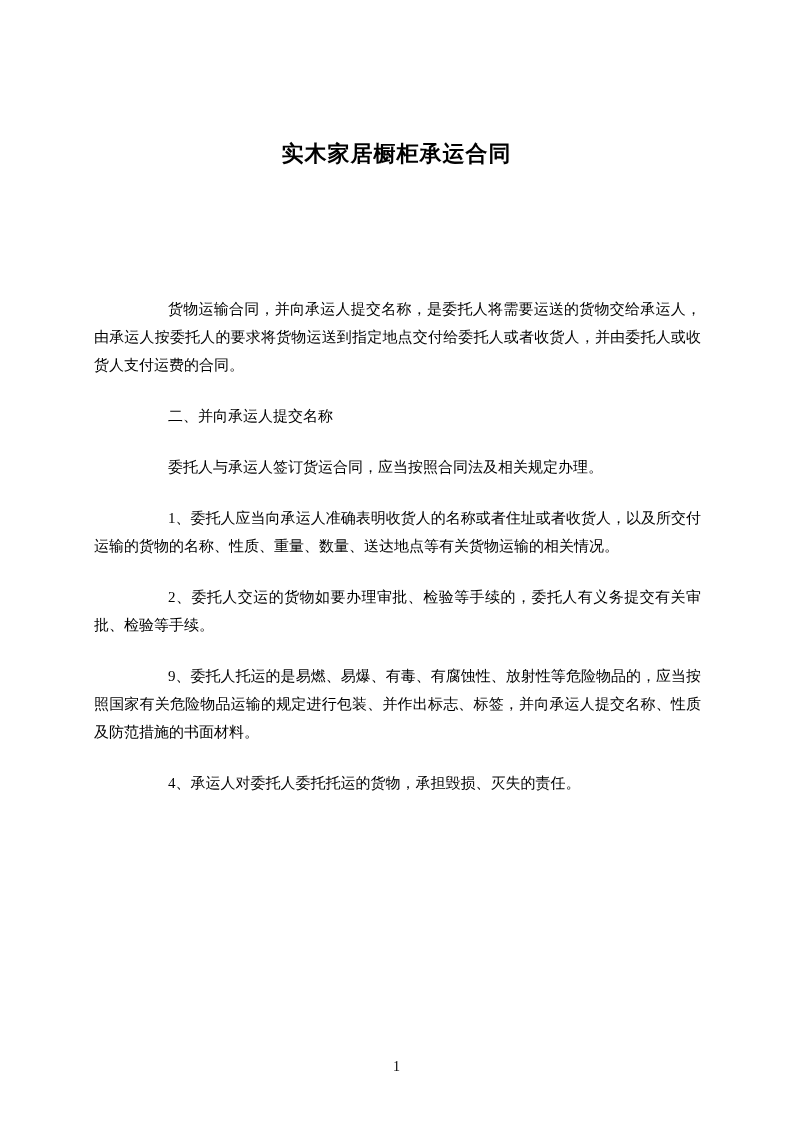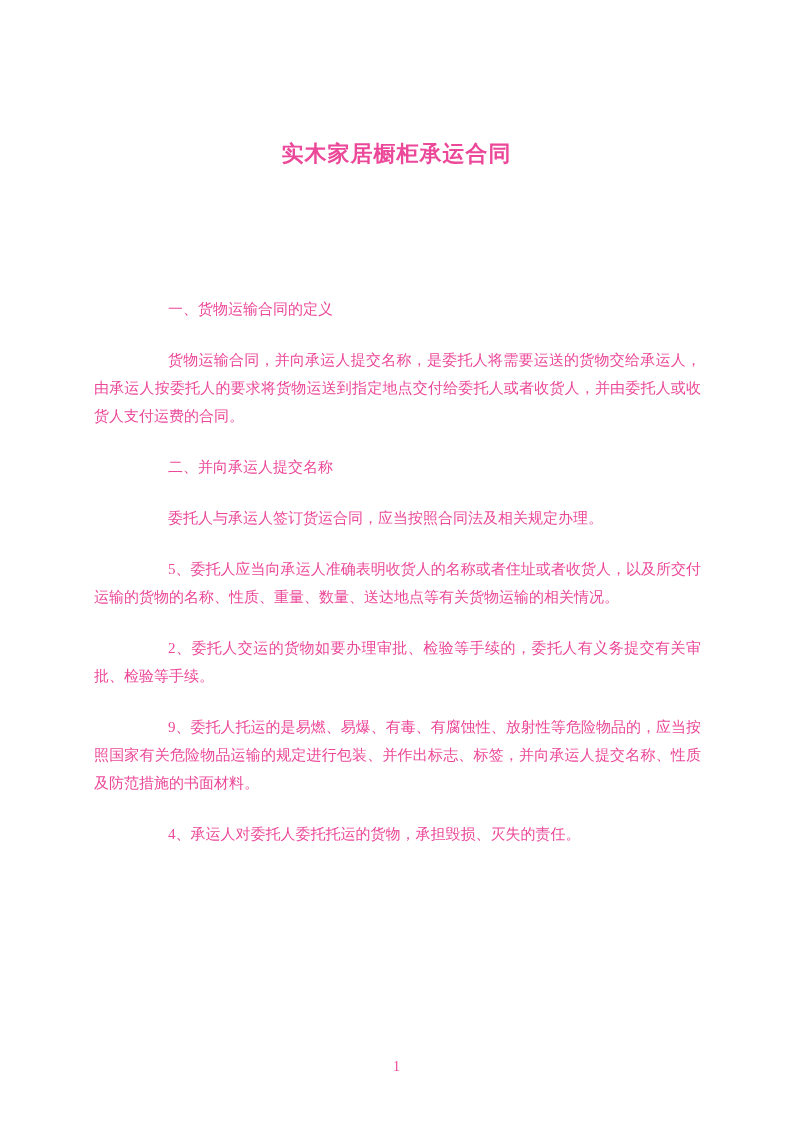--- a/index.html
+++ b/index.html
@@ -3,21 +3,21 @@
 <meta charset="utf-8">
 <style>
   * { margin: 0; padding: 0; box-sizing: border-box; }
   html, body { background: #ffffff; }
   .page {
     width: 793px;
     height: 1122px;
     margin: 0 auto;
     position: relative;
     background: #ffffff;
-    color: #ec4899;
+    color: #000000;
     font-family: "Liberation Serif", "DejaVu Serif", serif;
     overflow: hidden;
   }
   .doc-title {
     padding-top: 138px;
     text-align: center;
     font-size: 22px;
     font-weight: bold;
     letter-spacing: 1px;
     line-height: 32px;
@@ -44,25 +44,24 @@
   }
 </style>
 </head>
 <body>
 
 <div class="page">
 
   <h1 class="doc-title">实木家居橱柜承运合同</h1>
 
   <div class="doc-content">
-    <p class="para">一、货物运输合同的定义</p>
     <p class="para">货物运输合同，并向承运人提交名称，是委托人将需要运送的货物交给承运人，由承运人按委托人的要求将货物运送到指定地点交付给委托人或者收货人，并由委托人或收货人支付运费的合同。</p>
     <p class="para">二、并向承运人提交名称</p>
     <p class="para">委托人与承运人签订货运合同，应当按照合同法及相关规定办理。</p>
-    <p class="para">5、委托人应当向承运人准确表明收货人的名称或者住址或者收货人，以及所交付运输的货物的名称、性质、重量、数量、送达地点等有关货物运输的相关情况。</p>
+    <p class="para">1、委托人应当向承运人准确表明收货人的名称或者住址或者收货人，以及所交付运输的货物的名称、性质、重量、数量、送达地点等有关货物运输的相关情况。</p>
     <p class="para">2、委托人交运的货物如要办理审批、检验等手续的，委托人有义务提交有关审批、检验等手续。</p>
     <p class="para">9、委托人托运的是易燃、易爆、有毒、有腐蚀性、放射性等危险物品的，应当按照国家有关危险物品运输的规定进行包装、并作出标志、标签，并向承运人提交名称、性质及防范措施的书面材料。</p>
     <p class="para">4、承运人对委托人委托托运的货物，承担毁损、灭失的责任。</p>
   </div>
 
   <div class="page-footer">1</div>
 
 </div>
 
 </body></html>

